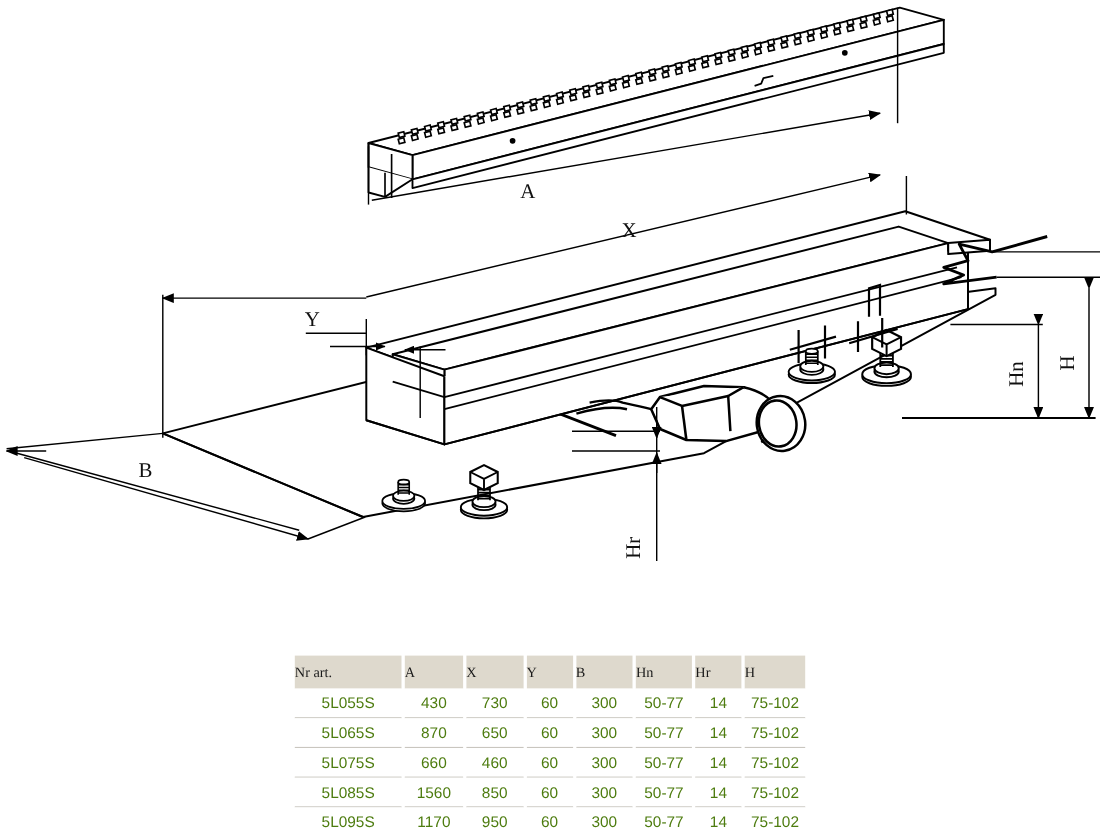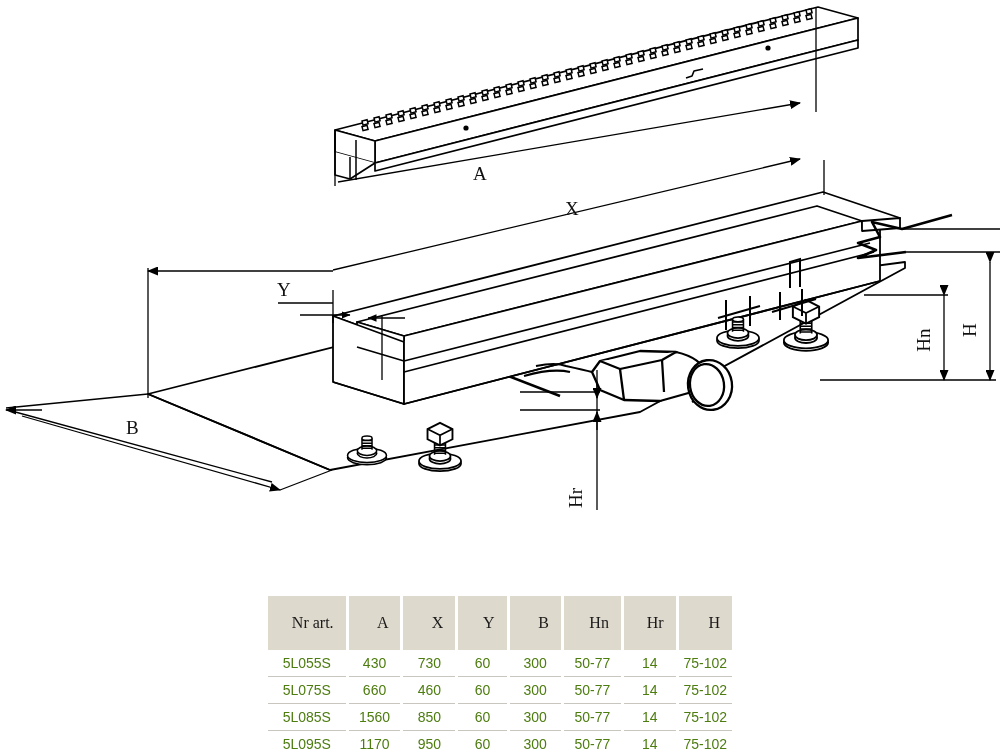--- a/index.html
+++ b/index.html
@@ -7,22 +7,22 @@
        font-family:"Liberation Serif",serif;}
   #stage{position:absolute;left:0;top:0;width:1000px;height:753px;}
   svg.draw{position:absolute;left:0;top:0;width:1000px;height:753px;}
   .dimlabel{font-family:"Liberation Serif",serif;font-size:19px;fill:#111;}
 
   
   #spec-table{position:absolute;left:265px;top:596px;width:470px;
               border-collapse:separate;border-spacing:3px 0;
               font-family:"Liberation Sans",sans-serif;}
   #spec-table th{background:#ded9cd;color:#1a1a1a;font-family:"Liberation Serif",serif;
-                 font-size:16px;font-weight:normal;height:30px;text-align:right;
-                 vertical-align:middle;padding:12px;}
+                 font-size:13px;font-weight:normal;height:30px;text-align:left;
+                 vertical-align:middle;padding:0;}
   #spec-table td{font-size:14px;color:#4d7c0f;height:26px;text-align:center;
                  vertical-align:middle;padding:0;
                  border-bottom:1px solid #c9c6bf;background:#fff;}
   #spec-table tbody tr:first-child td{border-top:0;}
   .c-nr{width:108px;} .c-a{width:58px;} .c-x{width:58px;}
   .c-y{width:48px;} .c-b{width:58px;} .c-hn{width:58px;}
   .c-hr{width:48px;} .c-h{width:62px;}
 </style>
 </head>
 <body>
@@ -308,20 +308,30 @@
           <td>5L055S</td>
           <td>430</td>
           <td>730</td>
           <td>60</td>
           <td>300</td>
           <td>50-77</td>
           <td>14</td>
           <td>75-102</td>
         </tr>
         <tr>
+          <td>5L065S</td>
+          <td>870</td>
+          <td>650</td>
+          <td>60</td>
+          <td>300</td>
+          <td>50-77</td>
+          <td>14</td>
+          <td>75-102</td>
+        </tr>
+        <tr>
           <td>5L075S</td>
           <td>660</td>
           <td>460</td>
           <td>60</td>
           <td>300</td>
           <td>50-77</td>
           <td>14</td>
           <td>75-102</td>
         </tr>
         <tr>

